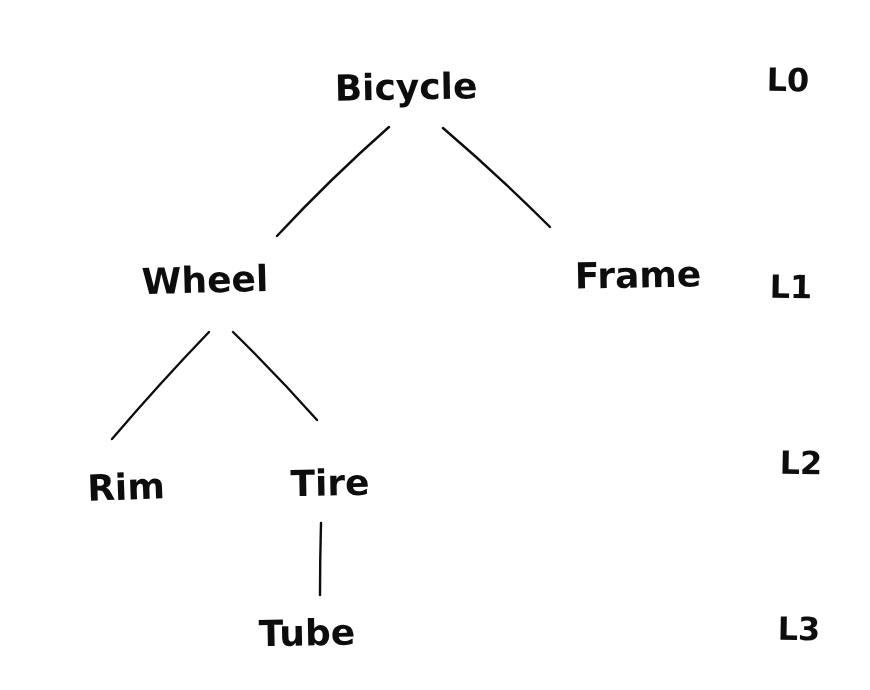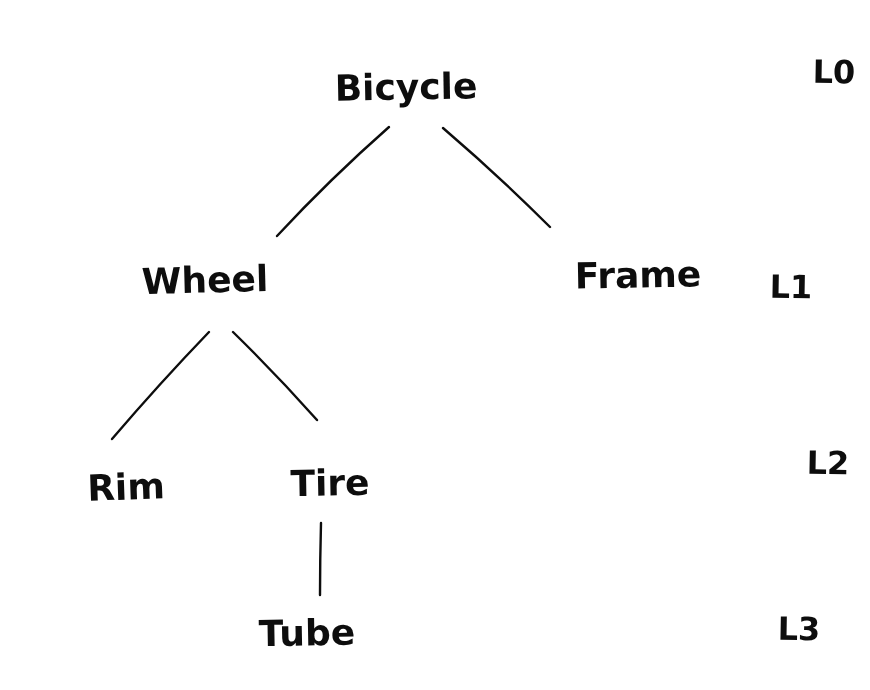--- a/index.html
+++ b/index.html
@@ -39,23 +39,23 @@
 
   
   .pos-bicycle { left: 406px; top: 87px;  transform: translate(-50%,-50%) rotate(-1deg); }
   .pos-wheel   { left: 205px; top: 280px; transform: translate(-50%,-50%) rotate(-1.5deg); }
   .pos-frame   { left: 638px; top: 275px; transform: translate(-50%,-50%) rotate(-1deg); }
   .pos-rim     { left: 126px; top: 487px; transform: translate(-50%,-50%) rotate(-2deg); }
   .pos-tire    { left: 330px; top: 483px; transform: translate(-50%,-50%) rotate(-1deg); }
   .pos-tube    { left: 307px; top: 633px; transform: translate(-50%,-50%) rotate(-1deg); }
 
   
-  .pos-l0 { left: 788px; top: 72px;  transform: translate(-50%,-50%) rotate(1deg); margin-left: 46px; }
+  .pos-l0 { left: 788px; top: 80px;  transform: translate(-50%,-50%) rotate(1deg); }
   .pos-l1 { left: 791px; top: 287px; transform: translate(-50%,-50%) rotate(1deg); text-align: center; }
-  .pos-l2 { left: 828px; top: 463px; transform: translate(-50%,-50%) rotate(1deg); }
+  .pos-l2 { left: 801px; top: 463px; transform: translate(-50%,-50%) rotate(1deg); }
   .pos-l3 { left: 799px; top: 629px; transform: translate(-50%,-50%) rotate(1deg); }
 </style>
 </head>
 <body>
 
 <div class="canvas">
 
   <svg class="edges-svg" viewBox="0 0 870 690" xmlns="http://www.w3.org/2000/svg">
     <path d="M389,127 Q330,179 277,236"></path>
     <path d="M443,128 Q499,176 550,227"></path>

